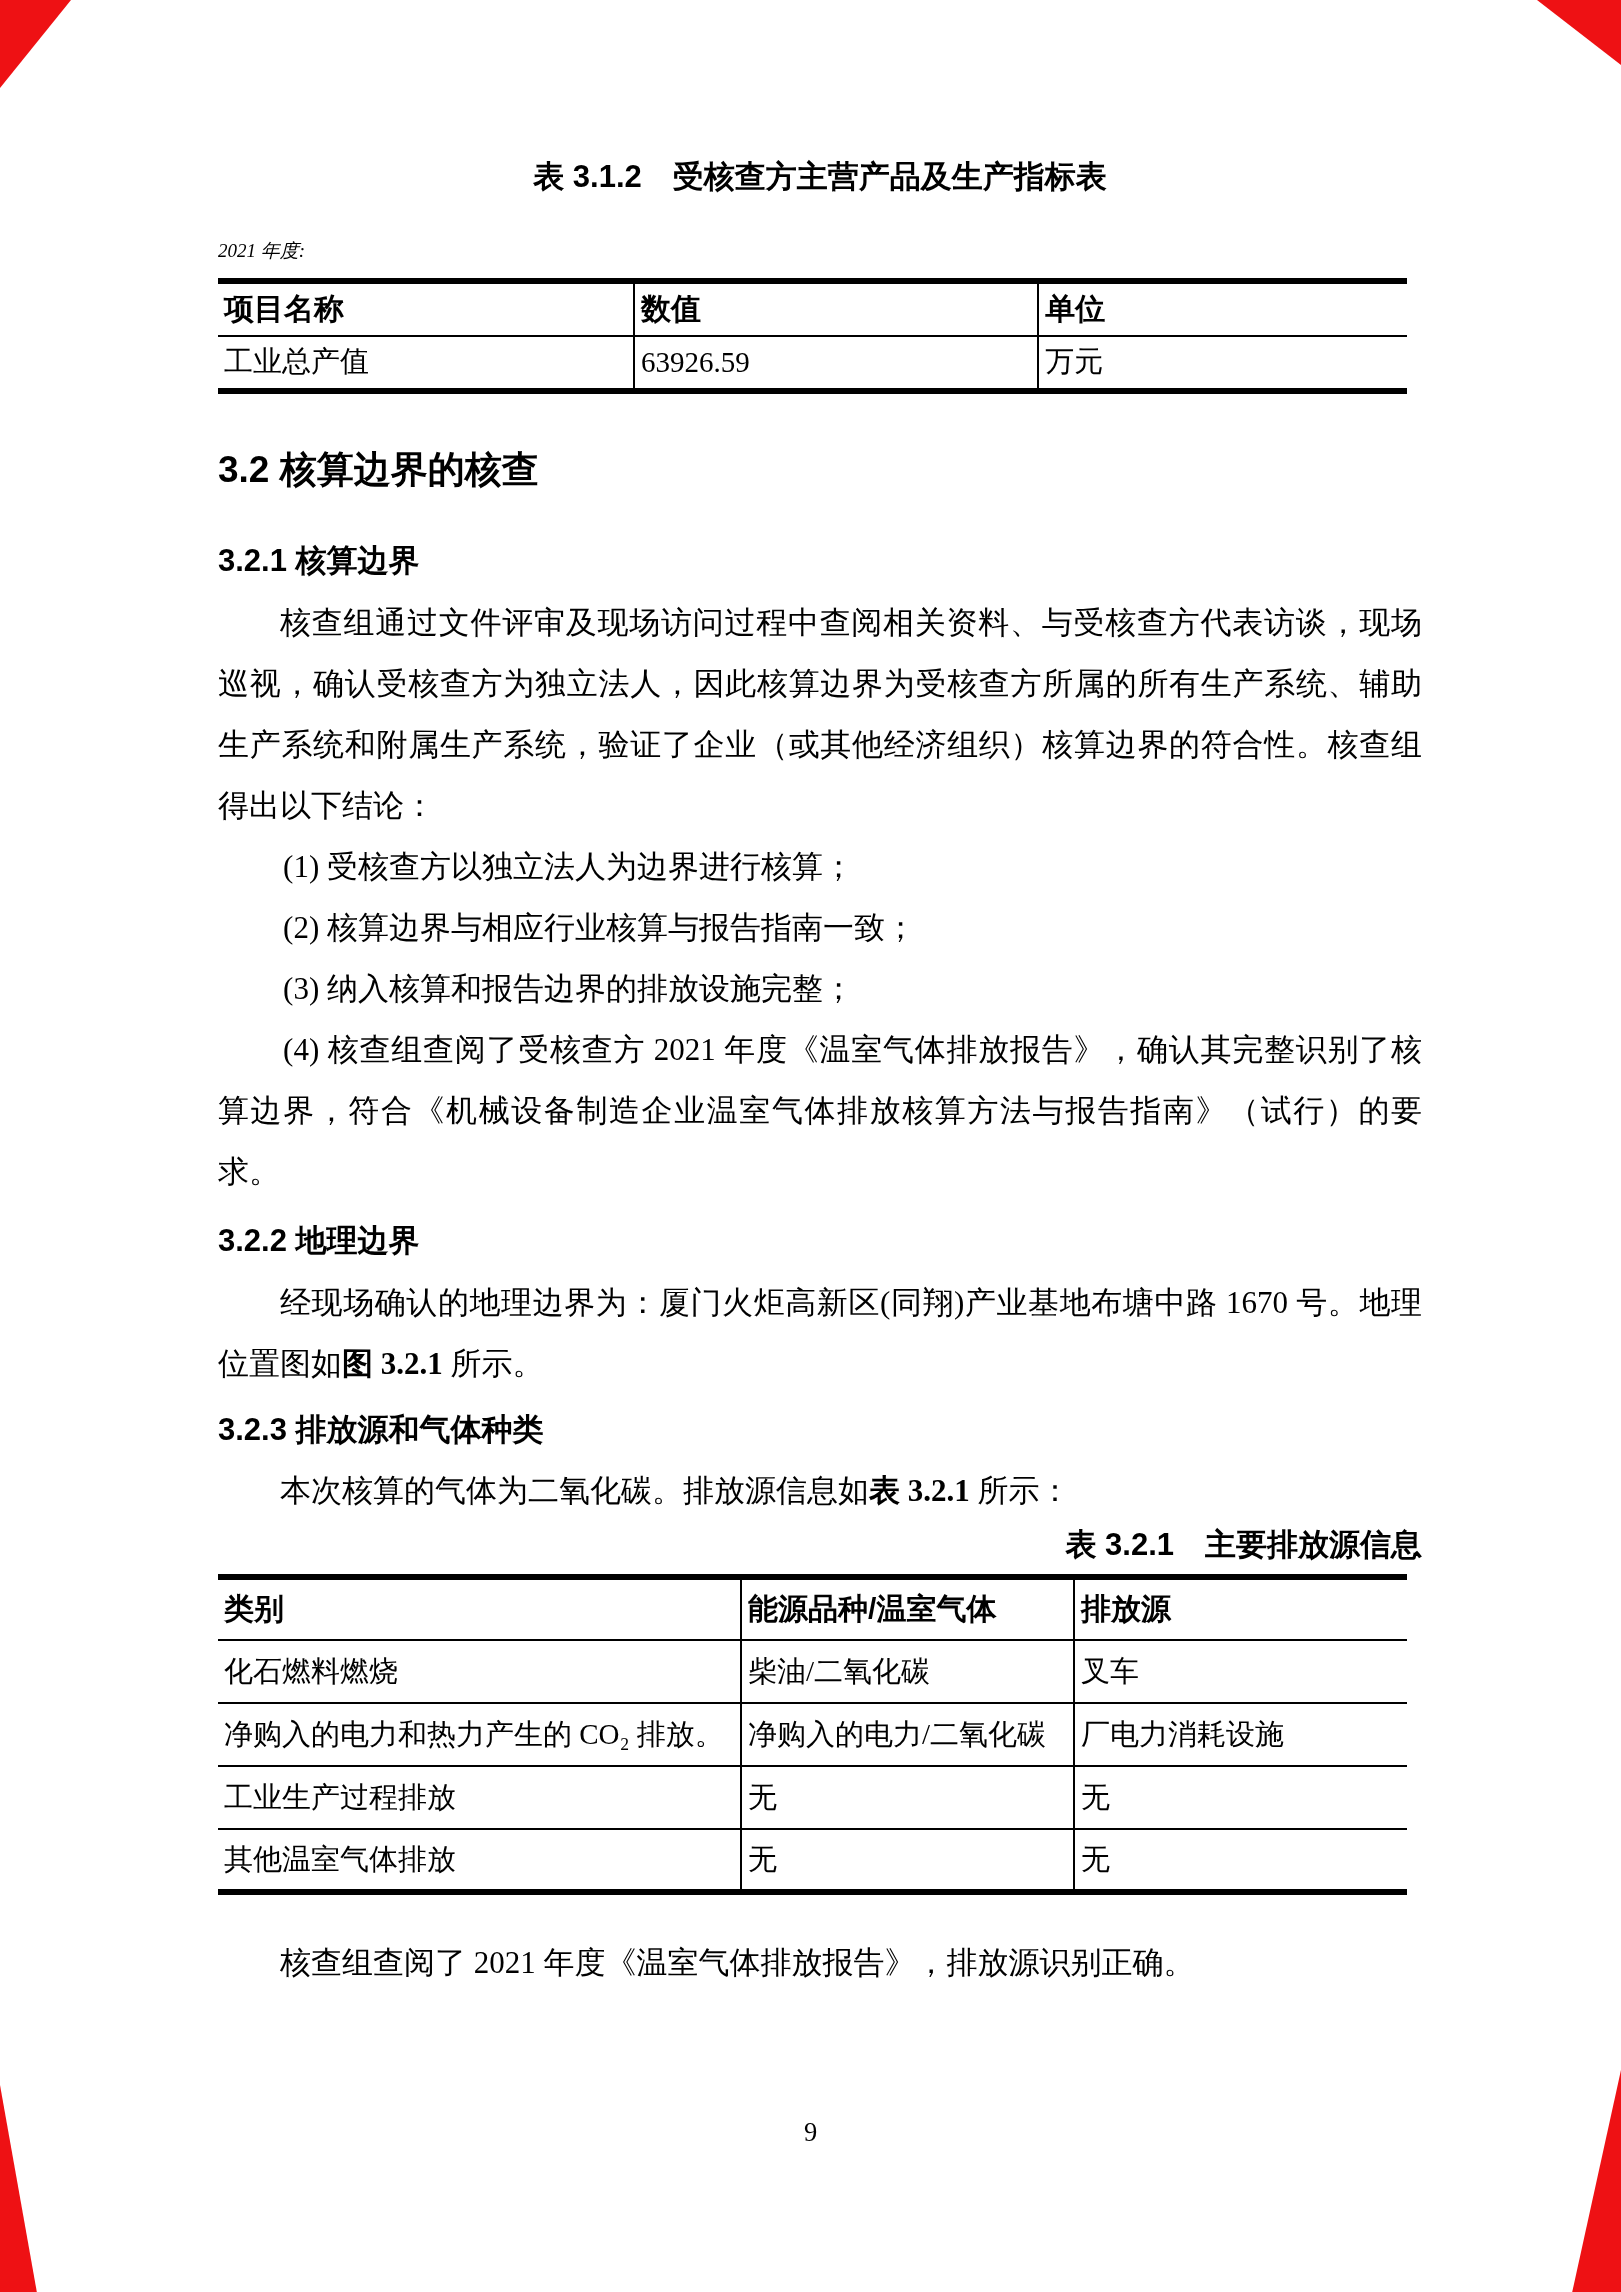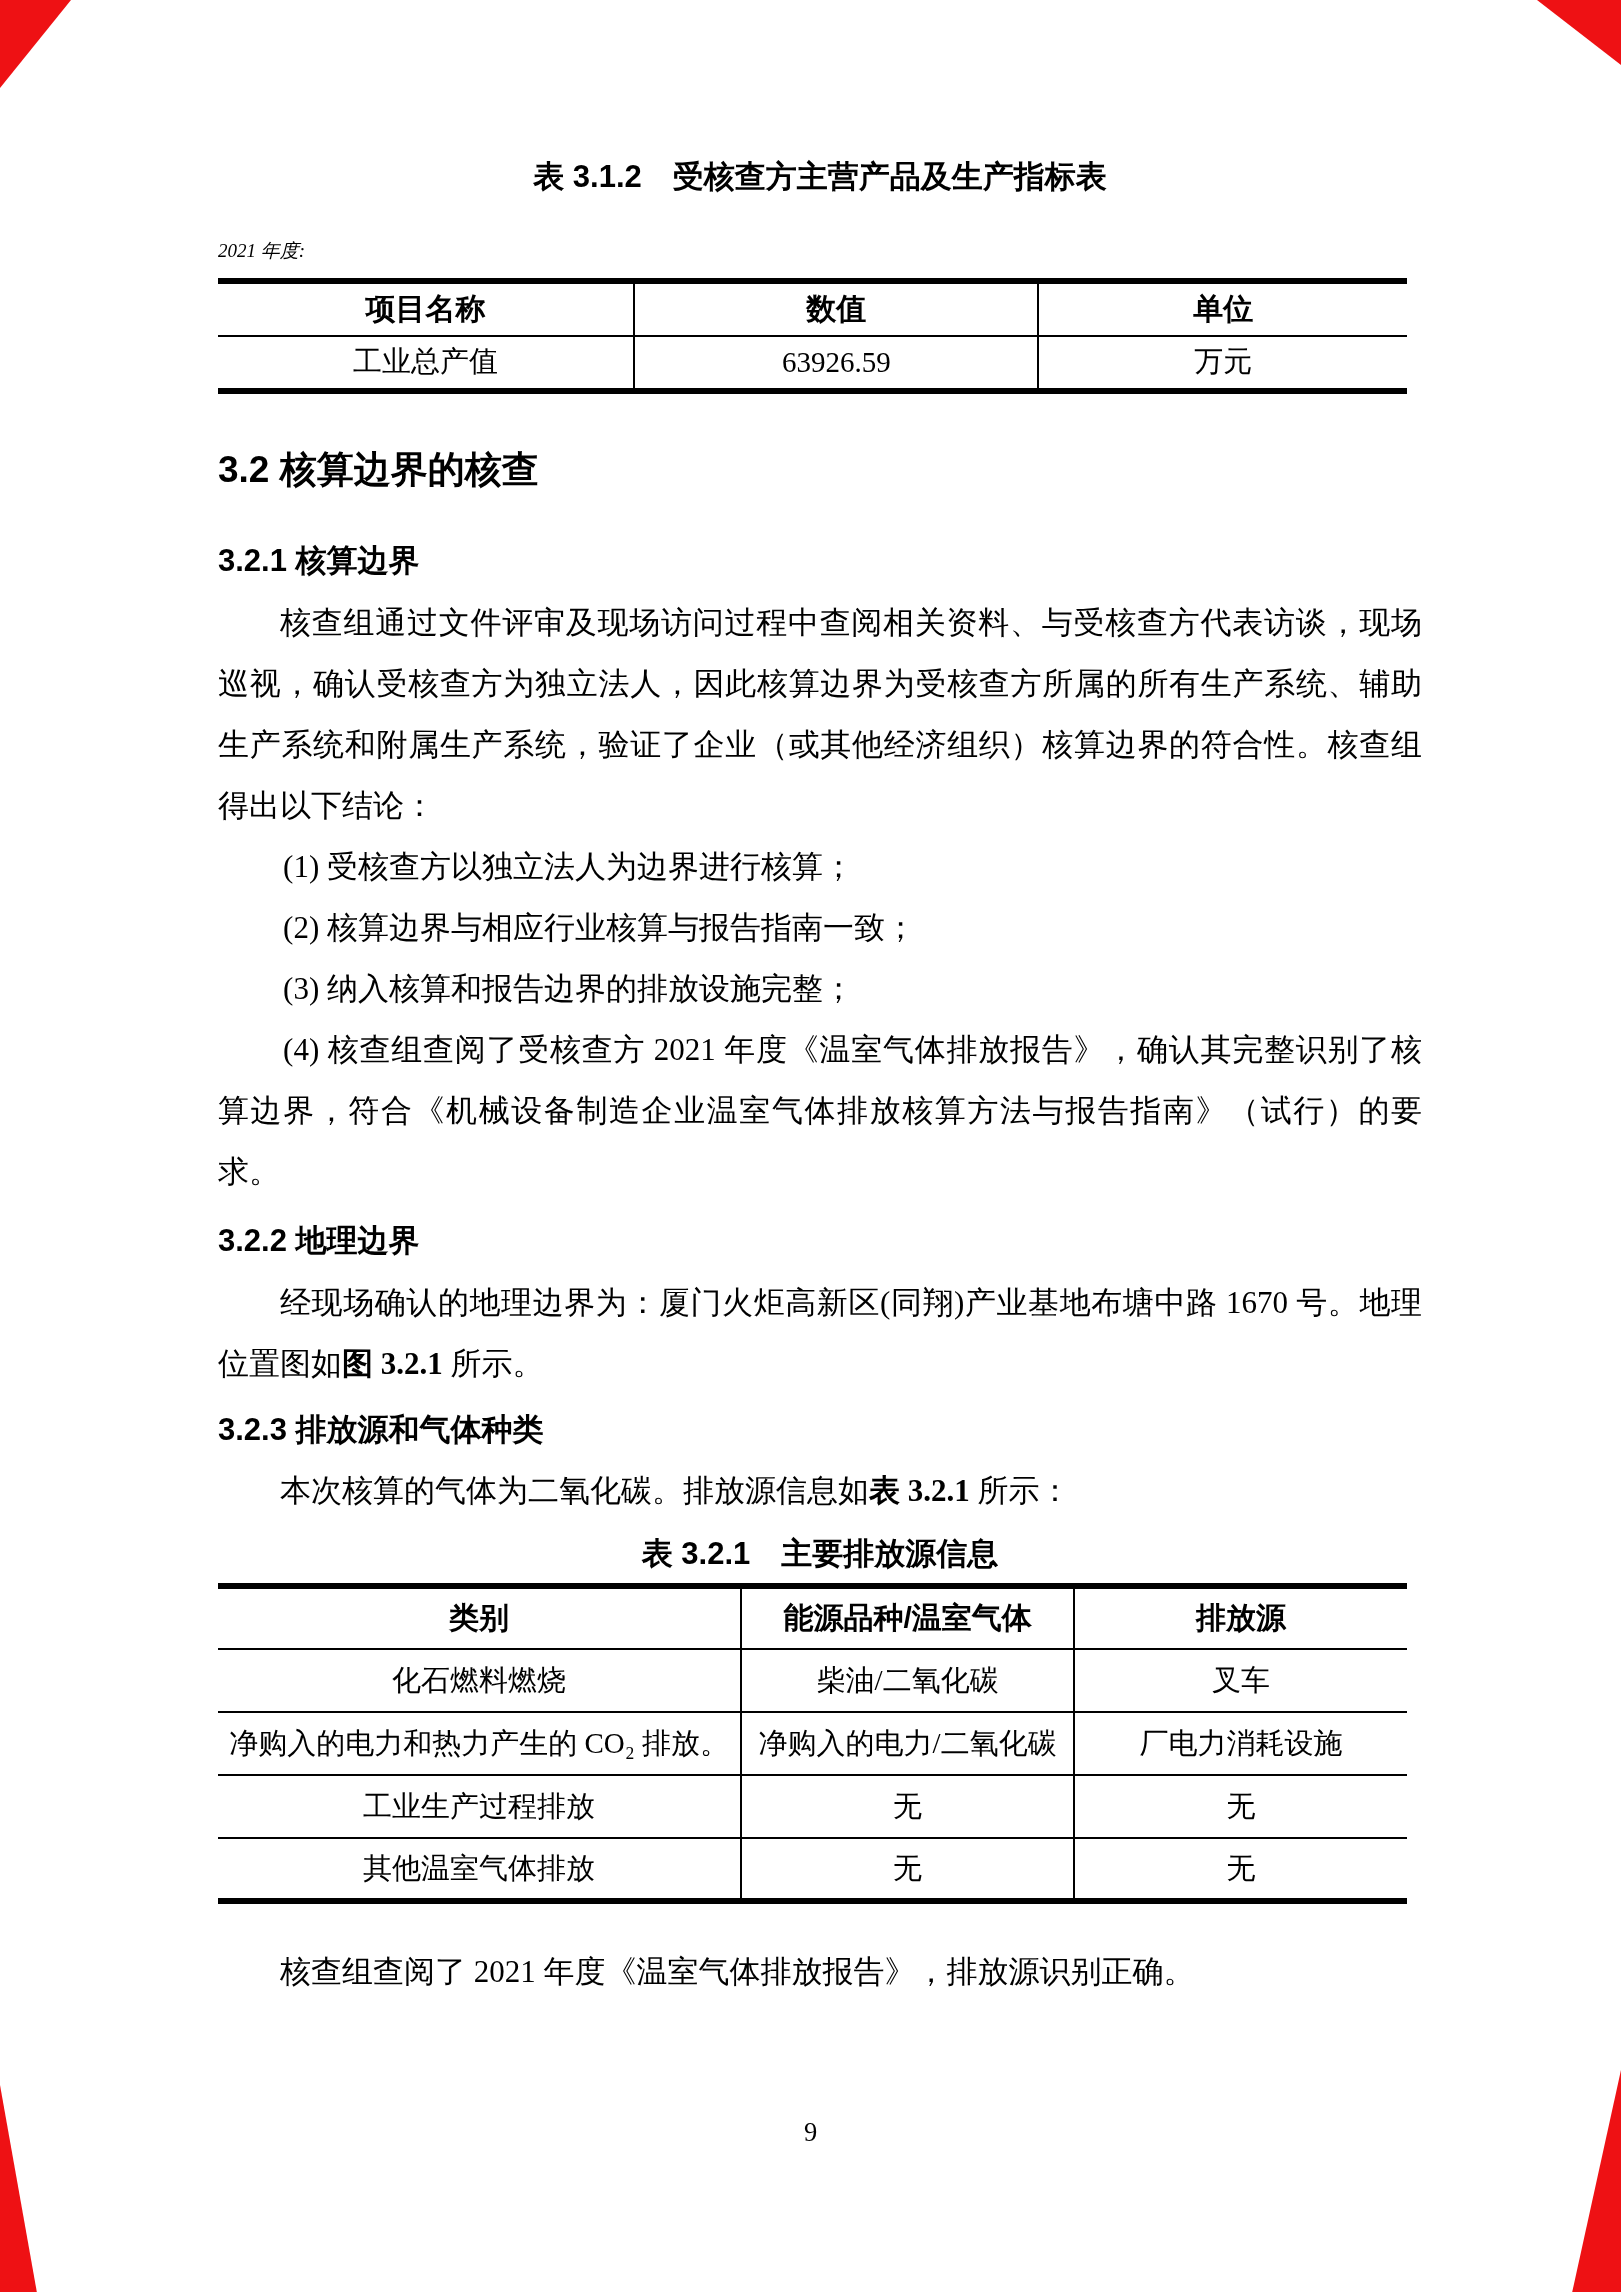--- a/index.html
+++ b/index.html
@@ -28,39 +28,39 @@
   }
 
   .tbl-title {
     text-align: center;
     font-family: "Liberation Sans", "DejaVu Sans", sans-serif;
     font-weight: bold;
     font-size: 31px;
     line-height: 43px;
   }
   #title-1 { margin-top: 155px; }
-  #title-2 { margin-top: 11px; }
+  #title-2 { margin-top: 2px; text-align: right; }
 
   .year-label {
     margin-top: 33px;
     font-size: 19px;
     line-height: 39px;
     font-style: italic;
   }
 
   table {
     border-collapse: collapse;
     width: 1189px;
     table-layout: fixed;
     margin-top: 7.8px;
     border-top: 6.9px solid #000;
     border-bottom: 6.9px solid #000;
   }
   th, td {
-    text-align: center;
+    text-align: left;
     vertical-align: middle;
     border-bottom: 2px solid #000;
     padding: 0 5.9px;
     height: 55px;
     font-size: 29px;
   }
   #table-321 th, #table-321 td { height: 63px; }
   th {
     font-family: "Liberation Sans", "DejaVu Sans", sans-serif;
     font-weight: bold;

